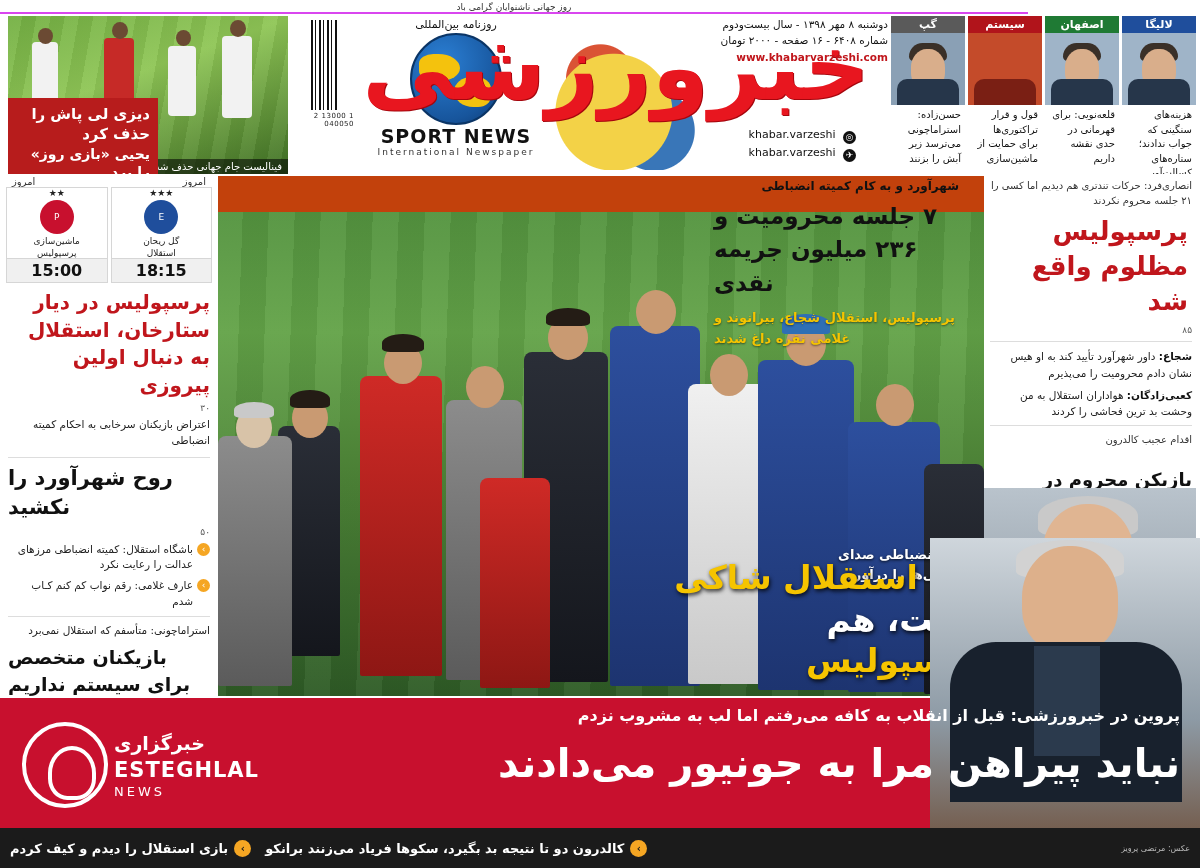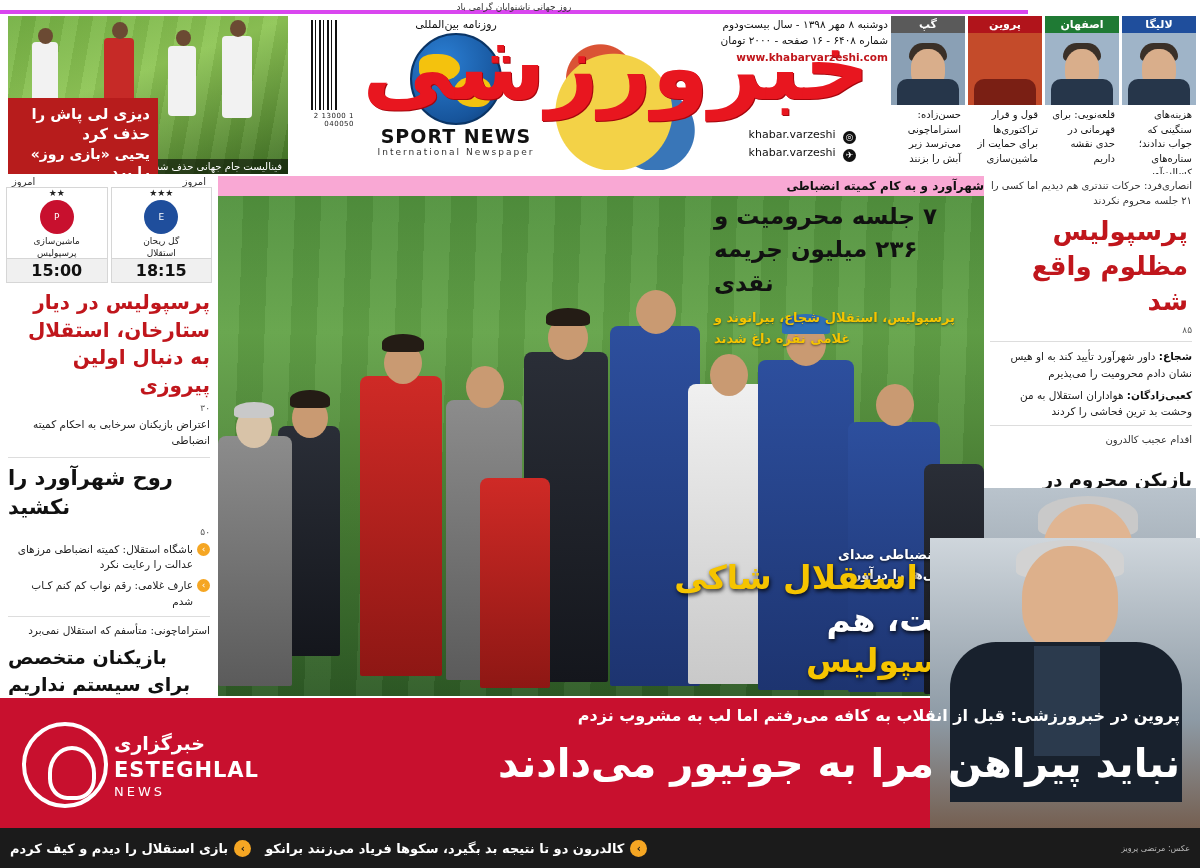--- a/index.html
+++ b/index.html
@@ -13,21 +13,21 @@
     width: 1200px;
     height: 868px;
     background: #fff;
     overflow: hidden;
   }
 
   
   .topstrip {
     position: absolute; top: 0; left: 0; width: 1028px; height: 14px;
     background: #ffffff;
-    border-bottom: 4px solid #d946ef;
+    border-bottom: 2px solid #d946ef;
     font-size: 9px; color: #333; text-align: center; line-height: 14px;
   }
 
   
   .masthead {
     position: absolute; top: 14px; left: 0; width: 1200px; height: 160px;
     background: #ffffff;
   }
 
   
@@ -220,23 +220,23 @@
   .fig-red { background: linear-gradient(180deg,#cf2a26,#8e1714); }
   .fig-white { background: linear-gradient(180deg,#f0f0f0,#c9c9c9); }
   .fig-gray { background: linear-gradient(180deg,#8c8c8c,#5b5b5b); }
   .fig-head {
     position:absolute; border-radius:50%;
     background: #c99a72;
   }
   .hairtop { position:absolute; border-radius: 50% 50% 20% 20%; background:#241c15;}
 
   .hdr-top-strip {
-    position: absolute; top: 0; right: 0; width: 766px; height: 20px;
-    background: #f9a8d4; color:#111; font-size: 12px; font-weight: bold;
-    direction: rtl; text-align: right; line-height: 20px; padding-right: 0;
+    position: absolute; top: 0; right: 0; width: 766px; height: 36px;
+    background: #c2410c; color:#111; font-size: 12px; font-weight: bold;
+    direction: rtl; text-align: right; line-height: 20px; padding-right: 25px;
   }
   .headline-overlay-right {
     position: absolute; top: 24px; right: 8px; width: 262px; direction: rtl; text-align: left;
     color: #111;
   }
   .ho-big { font-size: 23px; font-weight: bold; line-height: 1.45; color:#111; }
   .ho-yellow { color:#f5c400; font-size: 13px; font-weight:bold; line-height:1.6; margin-top:8px;
                text-shadow: 0 1px 2px rgba(0,0,0,.5); }
   .cap-white {
     position:absolute; right: 8px; bottom: 112px; width: 172px; color:#fff;
@@ -403,21 +403,21 @@
       <div class="mcard">
         <div class="mc-head" style="background:#1f7a34;">اصفهان</div>
         <div class="mc-photo">
           <div class="hair"></div>
           <div class="face"></div>
           <div class="body"></div>
         </div>
         <div class="mc-text">قلعه‌نویی: برای قهرمانی در حدی نقشه داریم</div>
       </div>
       <div class="mcard">
-        <div class="mc-head" style="background:#b1141b;">پروین</div>
+        <div class="mc-head" style="background:#b1141b;">سیستم</div>
         <div class="mc-photo" style="background:#c44b2a;">
           <div class="body" style="background:#7a1f14;"></div>
         </div>
         <div class="mc-text">قول و قرار تراکتوری‌ها برای حمایت از ماشین‌سازی</div>
       </div>
       <div class="mcard">
         <div class="mc-head" style="background:#5a5a5a;">گپ</div>
         <div class="mc-photo" style="background:#8aa0b5;">
           <div class="hair"></div>
           <div class="face"></div>

